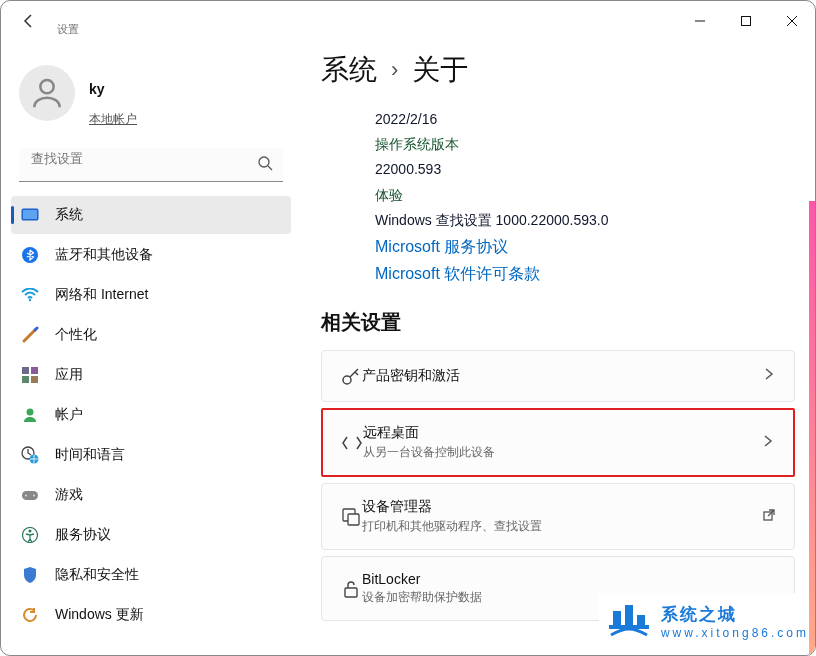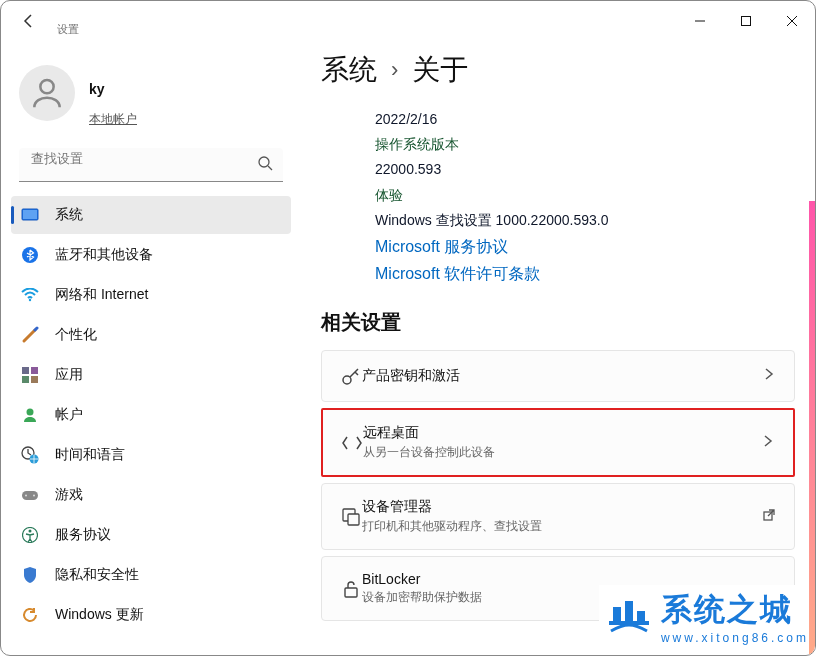--- a/index.html
+++ b/index.html
@@ -43,21 +43,21 @@
     .card { display: flex; align-items: center; border: 1px solid #e5e5e5; border-radius: 4px; padding: 14px 18px; margin-bottom: 6px; background: #fcfcfc; cursor: pointer; }
     .card.highlight { border: 2px solid #e02020; border-radius: 2px; }
     .card-ico { width: 22px; height: 22px; display: flex; align-items: center; justify-content: center; color: #444; }
     .card-text { flex: 1; }
     .card-title { font-size: 14px; color: #111; }
     .card-sub { font-size: 12px; color: #666; margin-top: 2px; }
     .card-arrow { color: #555; }
     
     .watermark { position: absolute; right: 0; bottom: 6px; display: flex; align-items: center; gap: 8px; background: #fff; padding: 4px 6px; }
     .wm-ico { width: 48px; height: 48px; }
-    .wm-txt .big { font-size: 31px; font-weight: 700; color: #1a7ad9; letter-spacing: 2px; }
+    .wm-txt .big { font-size: 17px; font-weight: 700; color: #1a7ad9; letter-spacing: 2px; }
     .wm-txt .small { font-size: 12px; color: #1a7ad9; letter-spacing: 3px; }
     
     .right-edge { position: absolute; right: 0; top: 200px; bottom: 0; width: 6px; background: linear-gradient(180deg,#f5a,#fa8); }
   </style>
 </head>
 <body>
 
 <div class="titlebar">
   <div class="back-btn">
     <svg width="16" height="16" viewBox="0 0 16 16">

